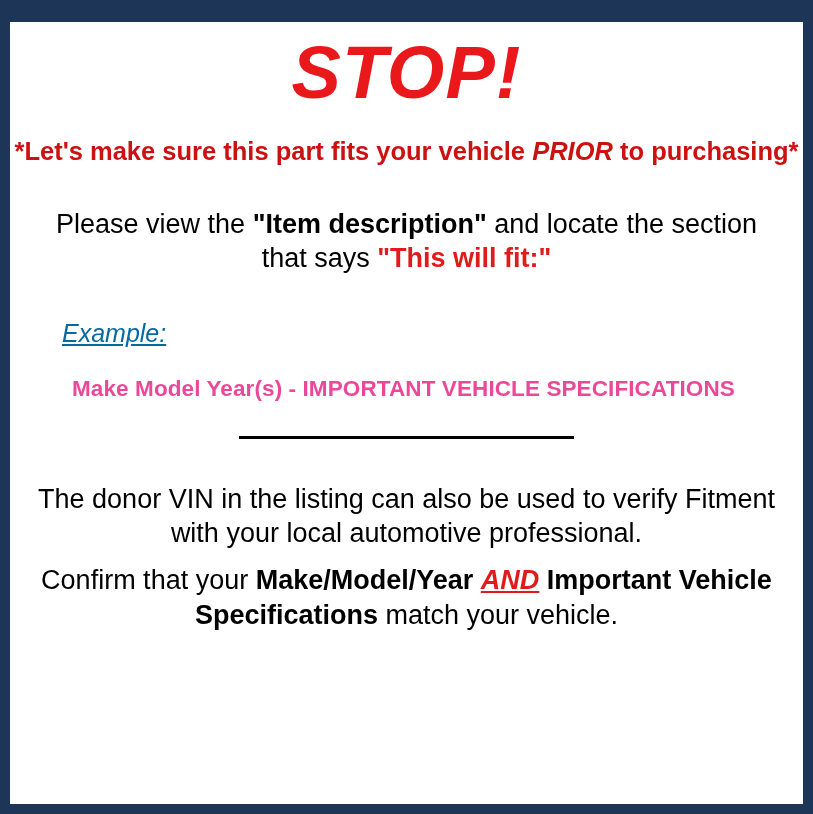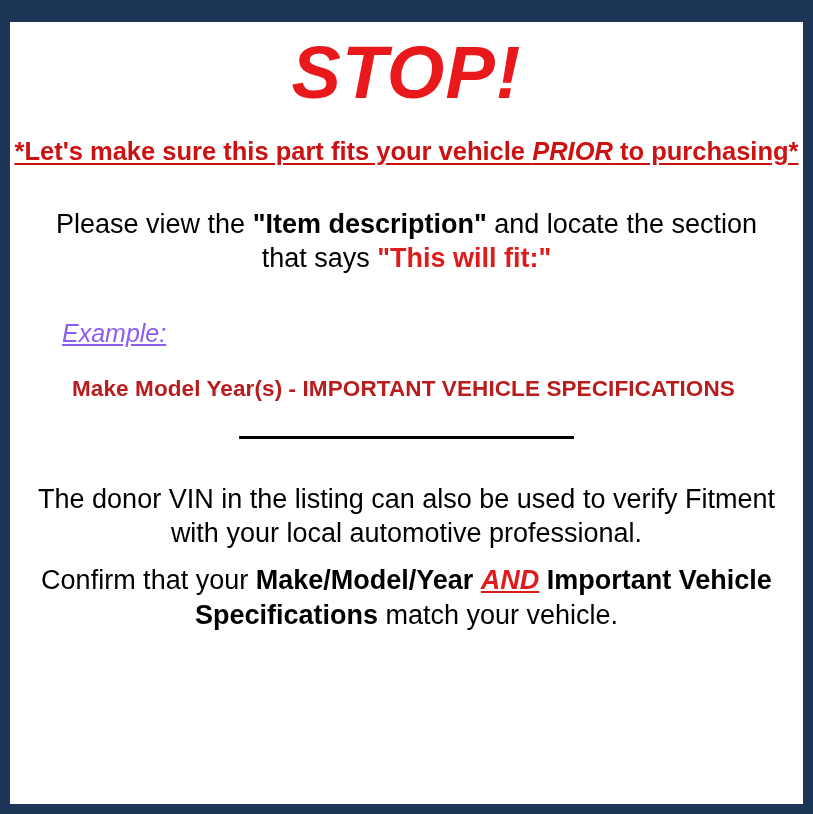--- a/index.html
+++ b/index.html
@@ -39,21 +39,20 @@
     letter-spacing: 1px;
     margin: 14px 0 0 0;
     padding: 0;
   }
 
   .subtitle-line {
     color: #cc1111;
     font-weight: bold;
     font-size: 25.5px;
     line-height: 1.2;
-    text-decoration: underline;
     text-underline-offset: 3px;
     margin: 26px 4px 0 4px;
     white-space: nowrap;
   }
   .subtitle-line .ital { font-style: italic; }
 
   .para {
     color: #000000;
     font-size: 27px;
     line-height: 1.28;
@@ -71,38 +70,38 @@
   .i   { font-style: italic; }
   .u   { text-decoration: underline; text-underline-offset: 2px; }
 
   .example-block {
     margin: 42px 0 0 0;
     padding-left: 52px;
     text-align: left;
   }
 
   .example-label {
-    color: #8b5cf6;
+    color: #0369a1;
     font-size: 25px;
     font-style: italic;
     text-decoration: underline;
     text-underline-offset: 2px;
     line-height: 1.25;
   }
 
   .example-fit {
     color: #e01b1b;
     font-weight: bold;
     font-size: 26px;
     line-height: 1.2;
     margin-top: 2px;
   }
 
   .example-spec {
-    color: #b91c1c;
+    color: #ec4899;
     font-weight: bold;
     font-size: 22.5px;
     line-height: 1.2;
     margin-top: 26px;
     padding-left: 10px;
     letter-spacing: 0.1px;
   }
 
   .divider-wrap {
     margin-top: 26px;

